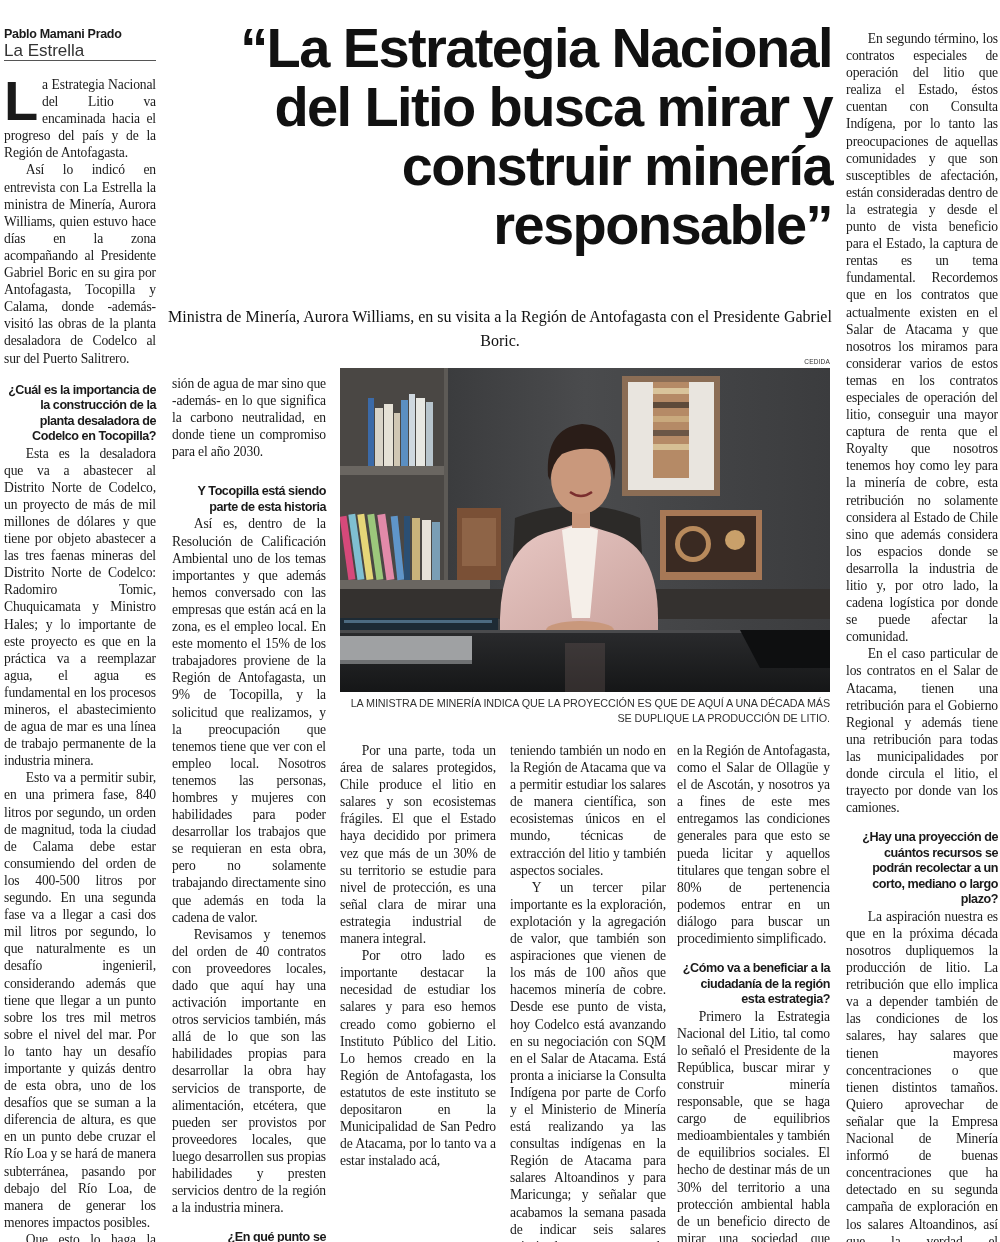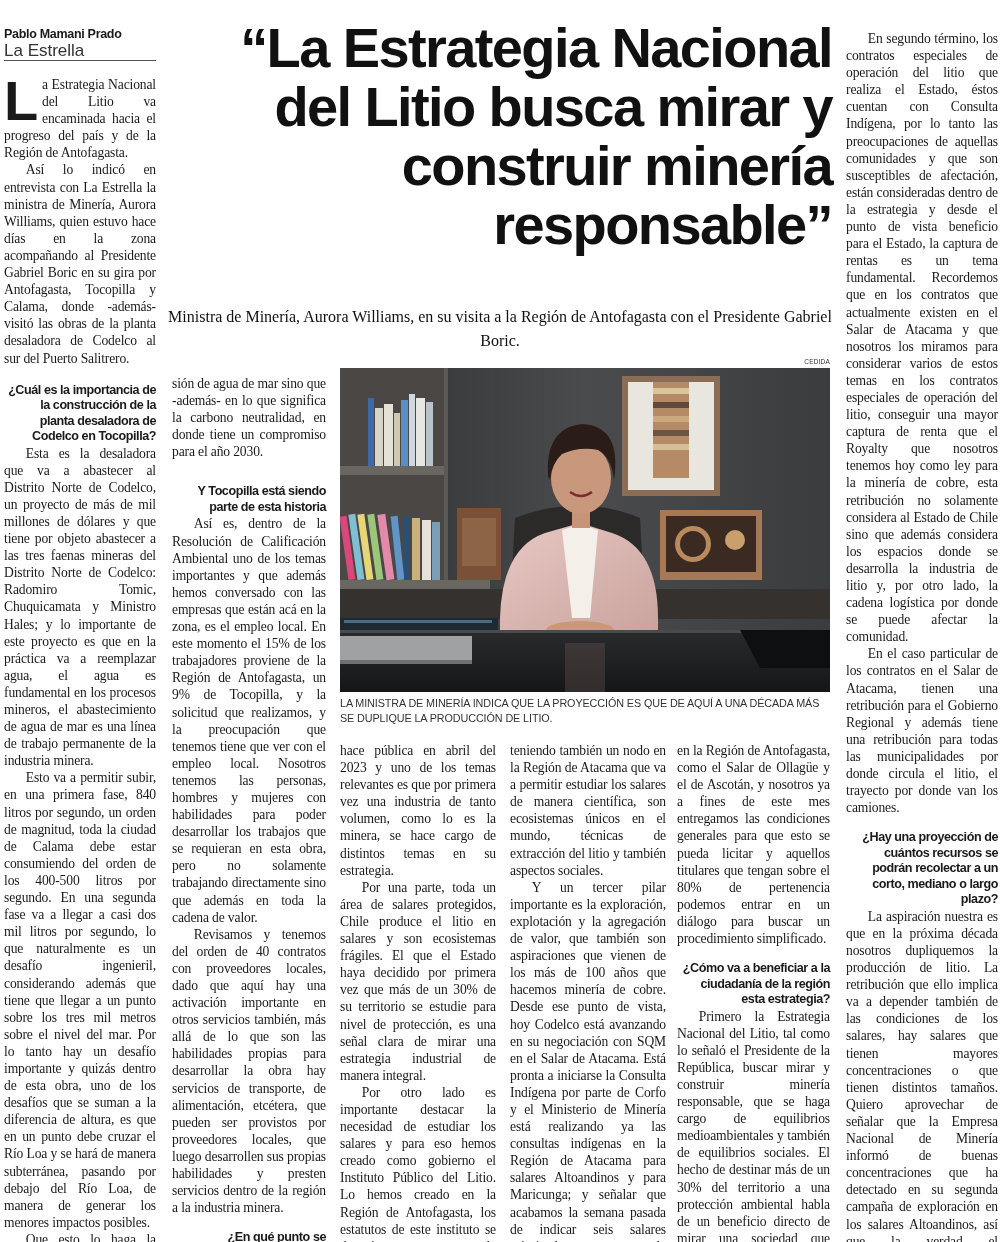--- a/index.html
+++ b/index.html
@@ -10,21 +10,21 @@
   .col h3 { font-family: "Liberation Sans", "DejaVu Sans", sans-serif; font-weight: bold; font-size: 12.6px; line-height: 15.5px; margin: 12px 0 0 0; letter-spacing: -0.45px; text-align: right; }
   .byline { position: absolute; left: 4px; top: 27px; width: 152px; }
   .byline .name { font-family: "Liberation Sans", sans-serif; font-weight: bold; font-size: 12.5px; letter-spacing: -0.3px; }
   .byline .outlet { font-family: "Liberation Sans", sans-serif; font-size: 17px; color: #333; }
   .byline-rule { position: absolute; left: 4px; top: 60px; width: 152px; height: 1px; background: #555; }
   .dropcap { float: left; font-family: "Liberation Sans", sans-serif; font-weight: bold; font-size: 56px; line-height: 46px; margin: 2px 4px 0 0; }
   .headline { position: absolute; left: 168px; top: 18px; width: 664px; text-align: right; font-family: "Liberation Sans", "DejaVu Sans", sans-serif; font-weight: bold; font-size: 56px; line-height: 59px; letter-spacing: -1.6px; color: #111; }
   .subhead { position: absolute; left: 168px; top: 305px; width: 664px; text-align: center; font-family: "Liberation Serif", serif; font-size: 16px; line-height: 24px; color: #111; }
   .credit { position: absolute; left: 790px; top: 358px; width: 40px; text-align: right; font-family: "Liberation Sans", sans-serif; font-size: 6.5px; letter-spacing: 0.2px; color: #333; }
   .photo { position: absolute; left: 340px; top: 368px; width: 490px; height: 324px; overflow: hidden; background: #3a3c3e; }
-  .caption { position: absolute; left: 340px; top: 696px; width: 490px; font-family: "Liberation Sans", sans-serif; font-size: 10.8px; line-height: 15px; color: #333; letter-spacing: -0.1px; }
+  .caption { position: absolute; left: 340px; top: 696px; width: 490px; font-family: "Liberation Sans", sans-serif; font-size: 10.8px; line-height: 15px; color: #333; letter-spacing: -0.1px; text-align: right; }
 </style>
 </head>
 <body>
 
 <div class="byline">
   <div class="name">Pablo Mamani Prado</div>
   <div class="outlet">La Estrella</div>
 </div>
 <div class="byline-rule"></div>
 
@@ -138,21 +138,20 @@
 <div class="col" style="left:172px; top:375px; width:154px;">
   <p class="noindent">sión de agua de mar sino que -además- en lo que significa la carbono neutralidad, en donde tiene un compromiso para el año 2030.</p>
   <h3 style="margin-top:24px">Y Tocopilla está siendo parte de esta historia</h3>
   <p>Así es, dentro de la Resolución de Calificación Ambiental uno de los temas importantes y que además hemos conversado con las empresas que están acá en la zona, es el empleo local. En este momento el 15% de los trabajadores proviene de la Región de Antofagasta, un 9% de Tocopilla, y la solicitud que realizamos, y la preocupación que tenemos tiene que ver con el empleo local. Nosotros tenemos las personas, hombres y mujeres con habilidades para poder desarrollar los trabajos que se requieran en esta obra, pero no solamente trabajando directamente sino que además en toda la cadena de valor.</p>
   <p>Revisamos y tenemos del orden de 40 contratos con proveedores locales, dado que aquí hay una activación importante en otros servicios también, más allá de lo que son las habilidades propias para desarrollar la obra hay servicios de transporte, de alimentación, etcétera, que pueden ser provistos por proveedores locales, que luego desarrollen sus propias habilidades y presten servicios dentro de la región a la industria minera.</p>
   <h3 style="margin-top:14px">¿En qué punto se encuentra la Estrategia Nacional del Litio?</h3>
 
 </div>
 
 <div class="col" style="left:340px; top:742px; width:156px;">
-  <p class="noindent">hace pública en abril del 2023 y uno de los temas relevantes es que por primera vez una industria de tanto volumen, como lo es la minera, se hace cargo de distintos temas en su estrategia.</p>
   <p>Por una parte, toda un área de salares protegidos, Chile produce el litio en salares y son ecosistemas frágiles. El que el Estado haya decidido por primera vez que más de un 30% de su territorio se estudie para nivel de protección, es una señal clara de mirar una estrategia industrial de manera integral.</p>
   <p>Por otro lado es importante destacar la necesidad de estudiar los salares y para eso hemos creado como gobierno el Instituto Público del Litio. Lo hemos creado en la Región de Antofagasta, los estatutos de este instituto se depositaron en la Municipalidad de San Pedro de Atacama, por lo tanto va a estar instalado acá,</p>
 </div>
 
 <div class="col" style="left:510px; top:742px; width:156px;">
   <p class="noindent">teniendo también un nodo en la Región de Atacama que va a permitir estudiar los salares de manera científica, son ecosistemas únicos en el mundo, técnicas de extracción del litio y también aspectos sociales.</p>
   <p>Y un tercer pilar importante es la exploración, explotación y la agregación de valor, que también son aspiraciones que vienen de los más de 100 años que hacemos minería de cobre. Desde ese punto de vista, hoy Codelco está avanzando en su negociación con SQM en el Salar de Atacama. Está pronta a iniciarse la Consulta Indígena por parte de Corfo y el Ministerio de Minería está realizando ya las consultas indígenas en la Región de Atacama para salares Altoandinos y para Maricunga; y señalar que acabamos la semana pasada de indicar seis salares priorizados para la participación de privados, dos de ellos están</p>
 </div>
 
 <div class="col" style="left:677px; top:742px; width:153px;">

